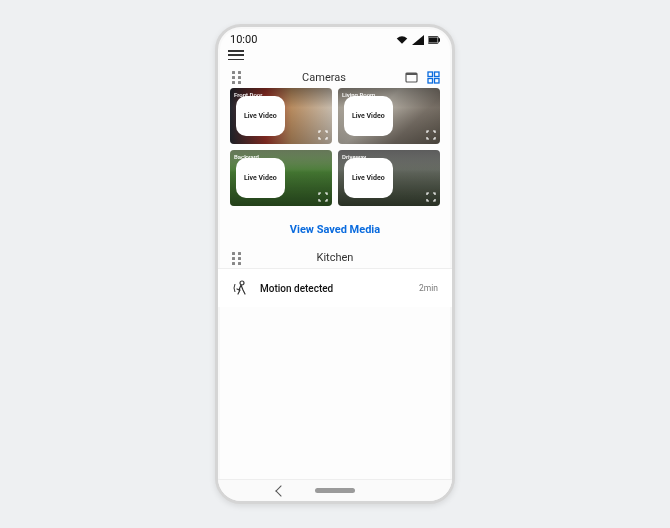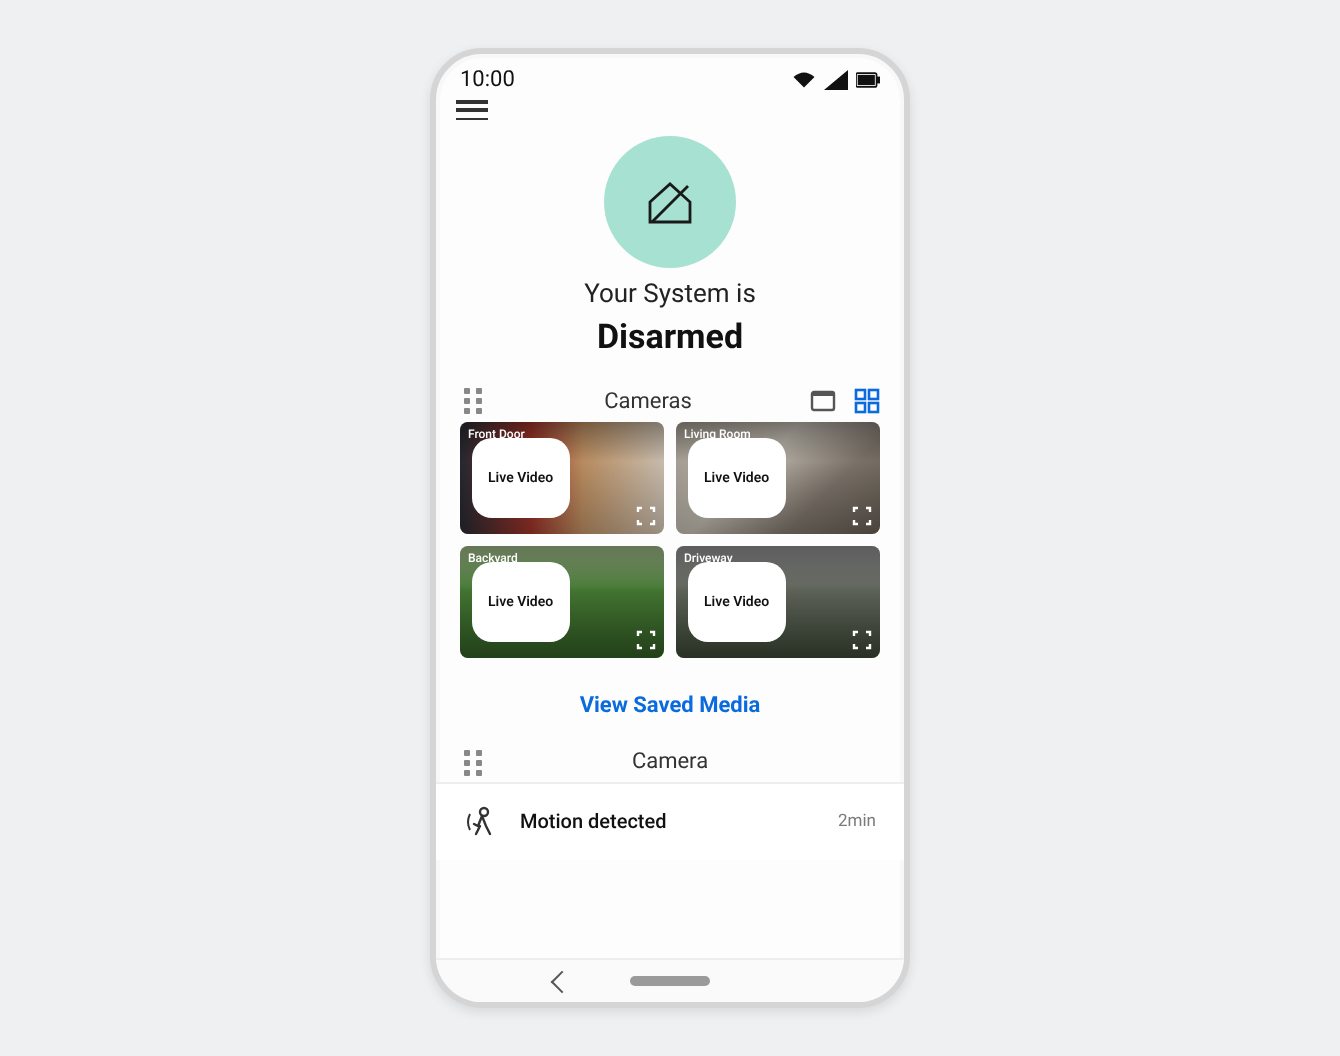--- a/index.html
+++ b/index.html
@@ -132,30 +132,20 @@
   </div>
 
   <div class="topbar">
     <div class="hamburger">
         <span></span>
         <span></span>
         <span></span>
       </div>
   </div>
 
-  <div class="hero">
-    <div class="hero-circle">
-      <svg width="32" height="32" viewBox="0 0 32 32">
-        <path d="M6 16 L16 7 L26 16 L26 26 L6 26 Z" fill="none" stroke="#1a1a1a" stroke-width="1.4"></path>
-        <line x1="7" y1="26" x2="25" y2="8" stroke="#1a1a1a" stroke-width="1.4"></line>
-      </svg>
-    </div>
-    <div class="system-line1">Your System is</div>
-    <div class="system-line2">Disarmed</div>
-  </div>
 
   <div class="section-head">
     <div class="drag-six">
         <span></span>
         <span></span>
         <span></span>
         <span></span>
         <span></span>
         <span></span>
       </div>
@@ -215,21 +205,21 @@
 
   <div class="history-head">
     <div class="drag-six">
         <span></span>
         <span></span>
         <span></span>
         <span></span>
         <span></span>
         <span></span>
       </div>
-    <div class="section-title">Camera</div>
+    <div class="section-title">Kitchen</div>
     <div style="width:14px"></div>
   </div>
 
   <div class="history-item">
     <div class="hist-icon">
       <svg width="18" height="18" viewBox="0 0 18 18">
           <circle cx="10" cy="4" r="2" fill="none" stroke="#333" stroke-width="1.2"></circle>
           <path d="M9 6 L7 11 L5 10 M9 6 L11 11 L13 15 M8 11 L6 15" fill="none" stroke="#333" stroke-width="1.2" stroke-linecap="round"></path>
           <path d="M3 5 Q1 9 3 13" fill="none" stroke="#333" stroke-width="1"></path>
         </svg>

